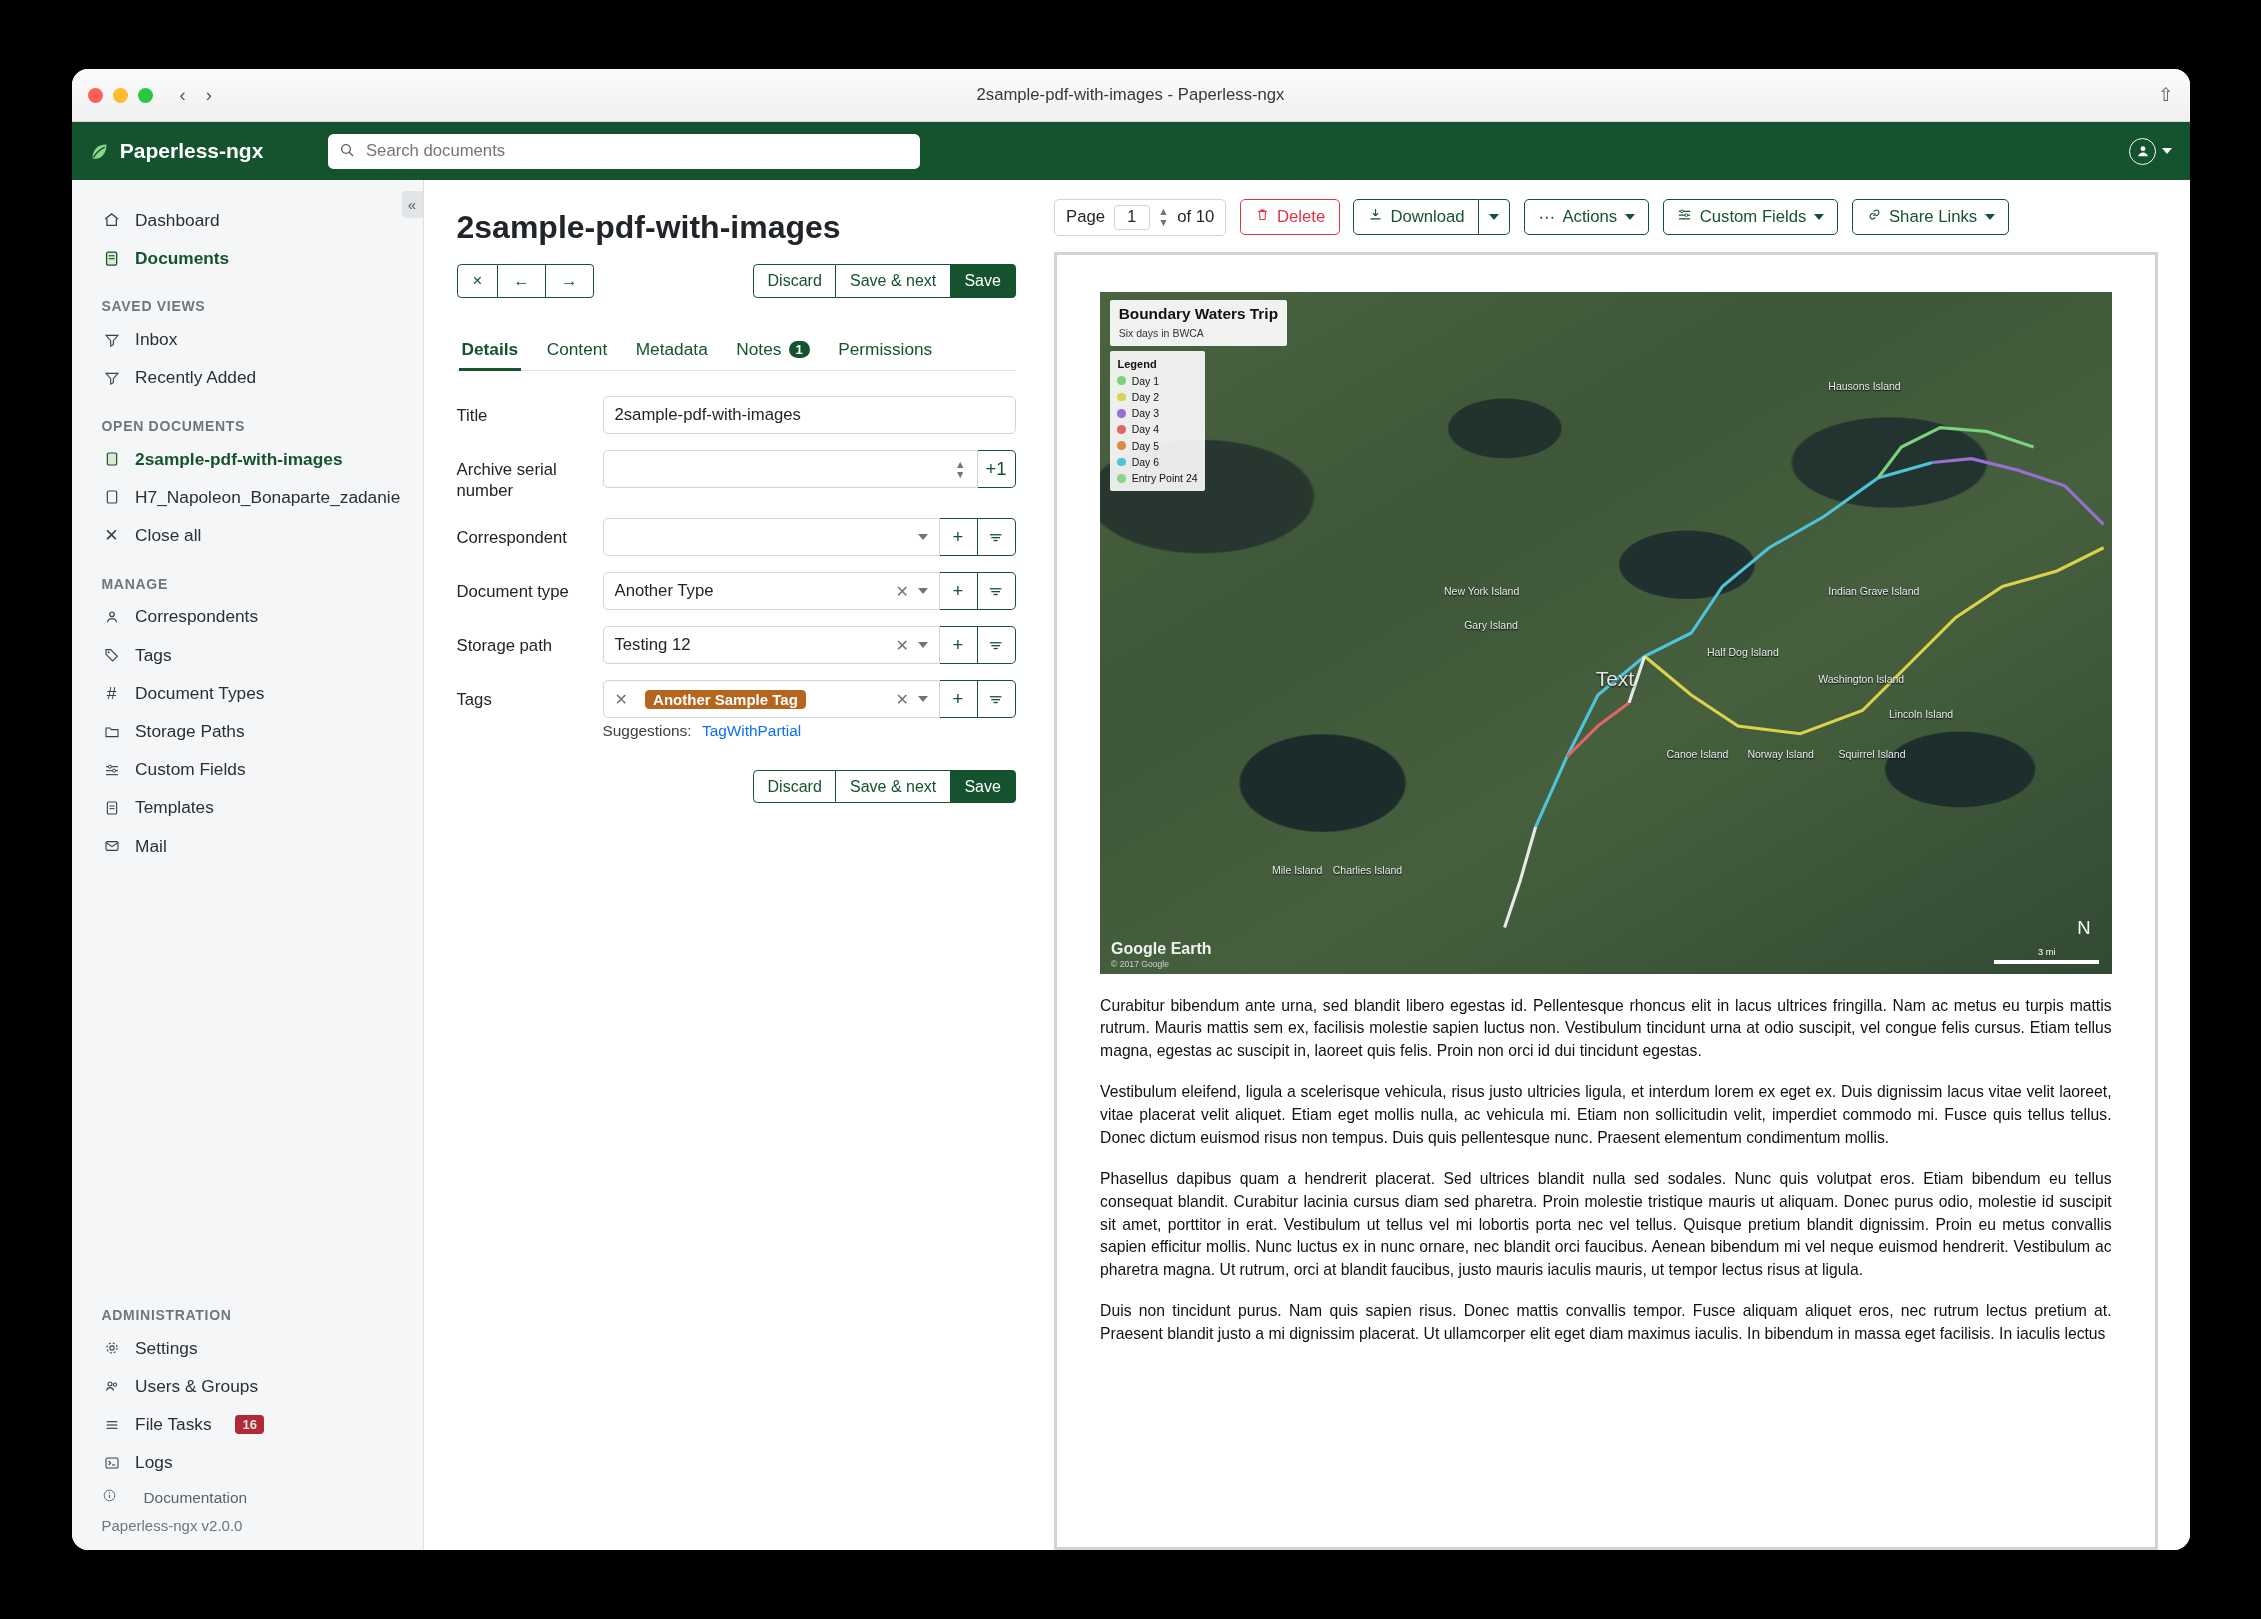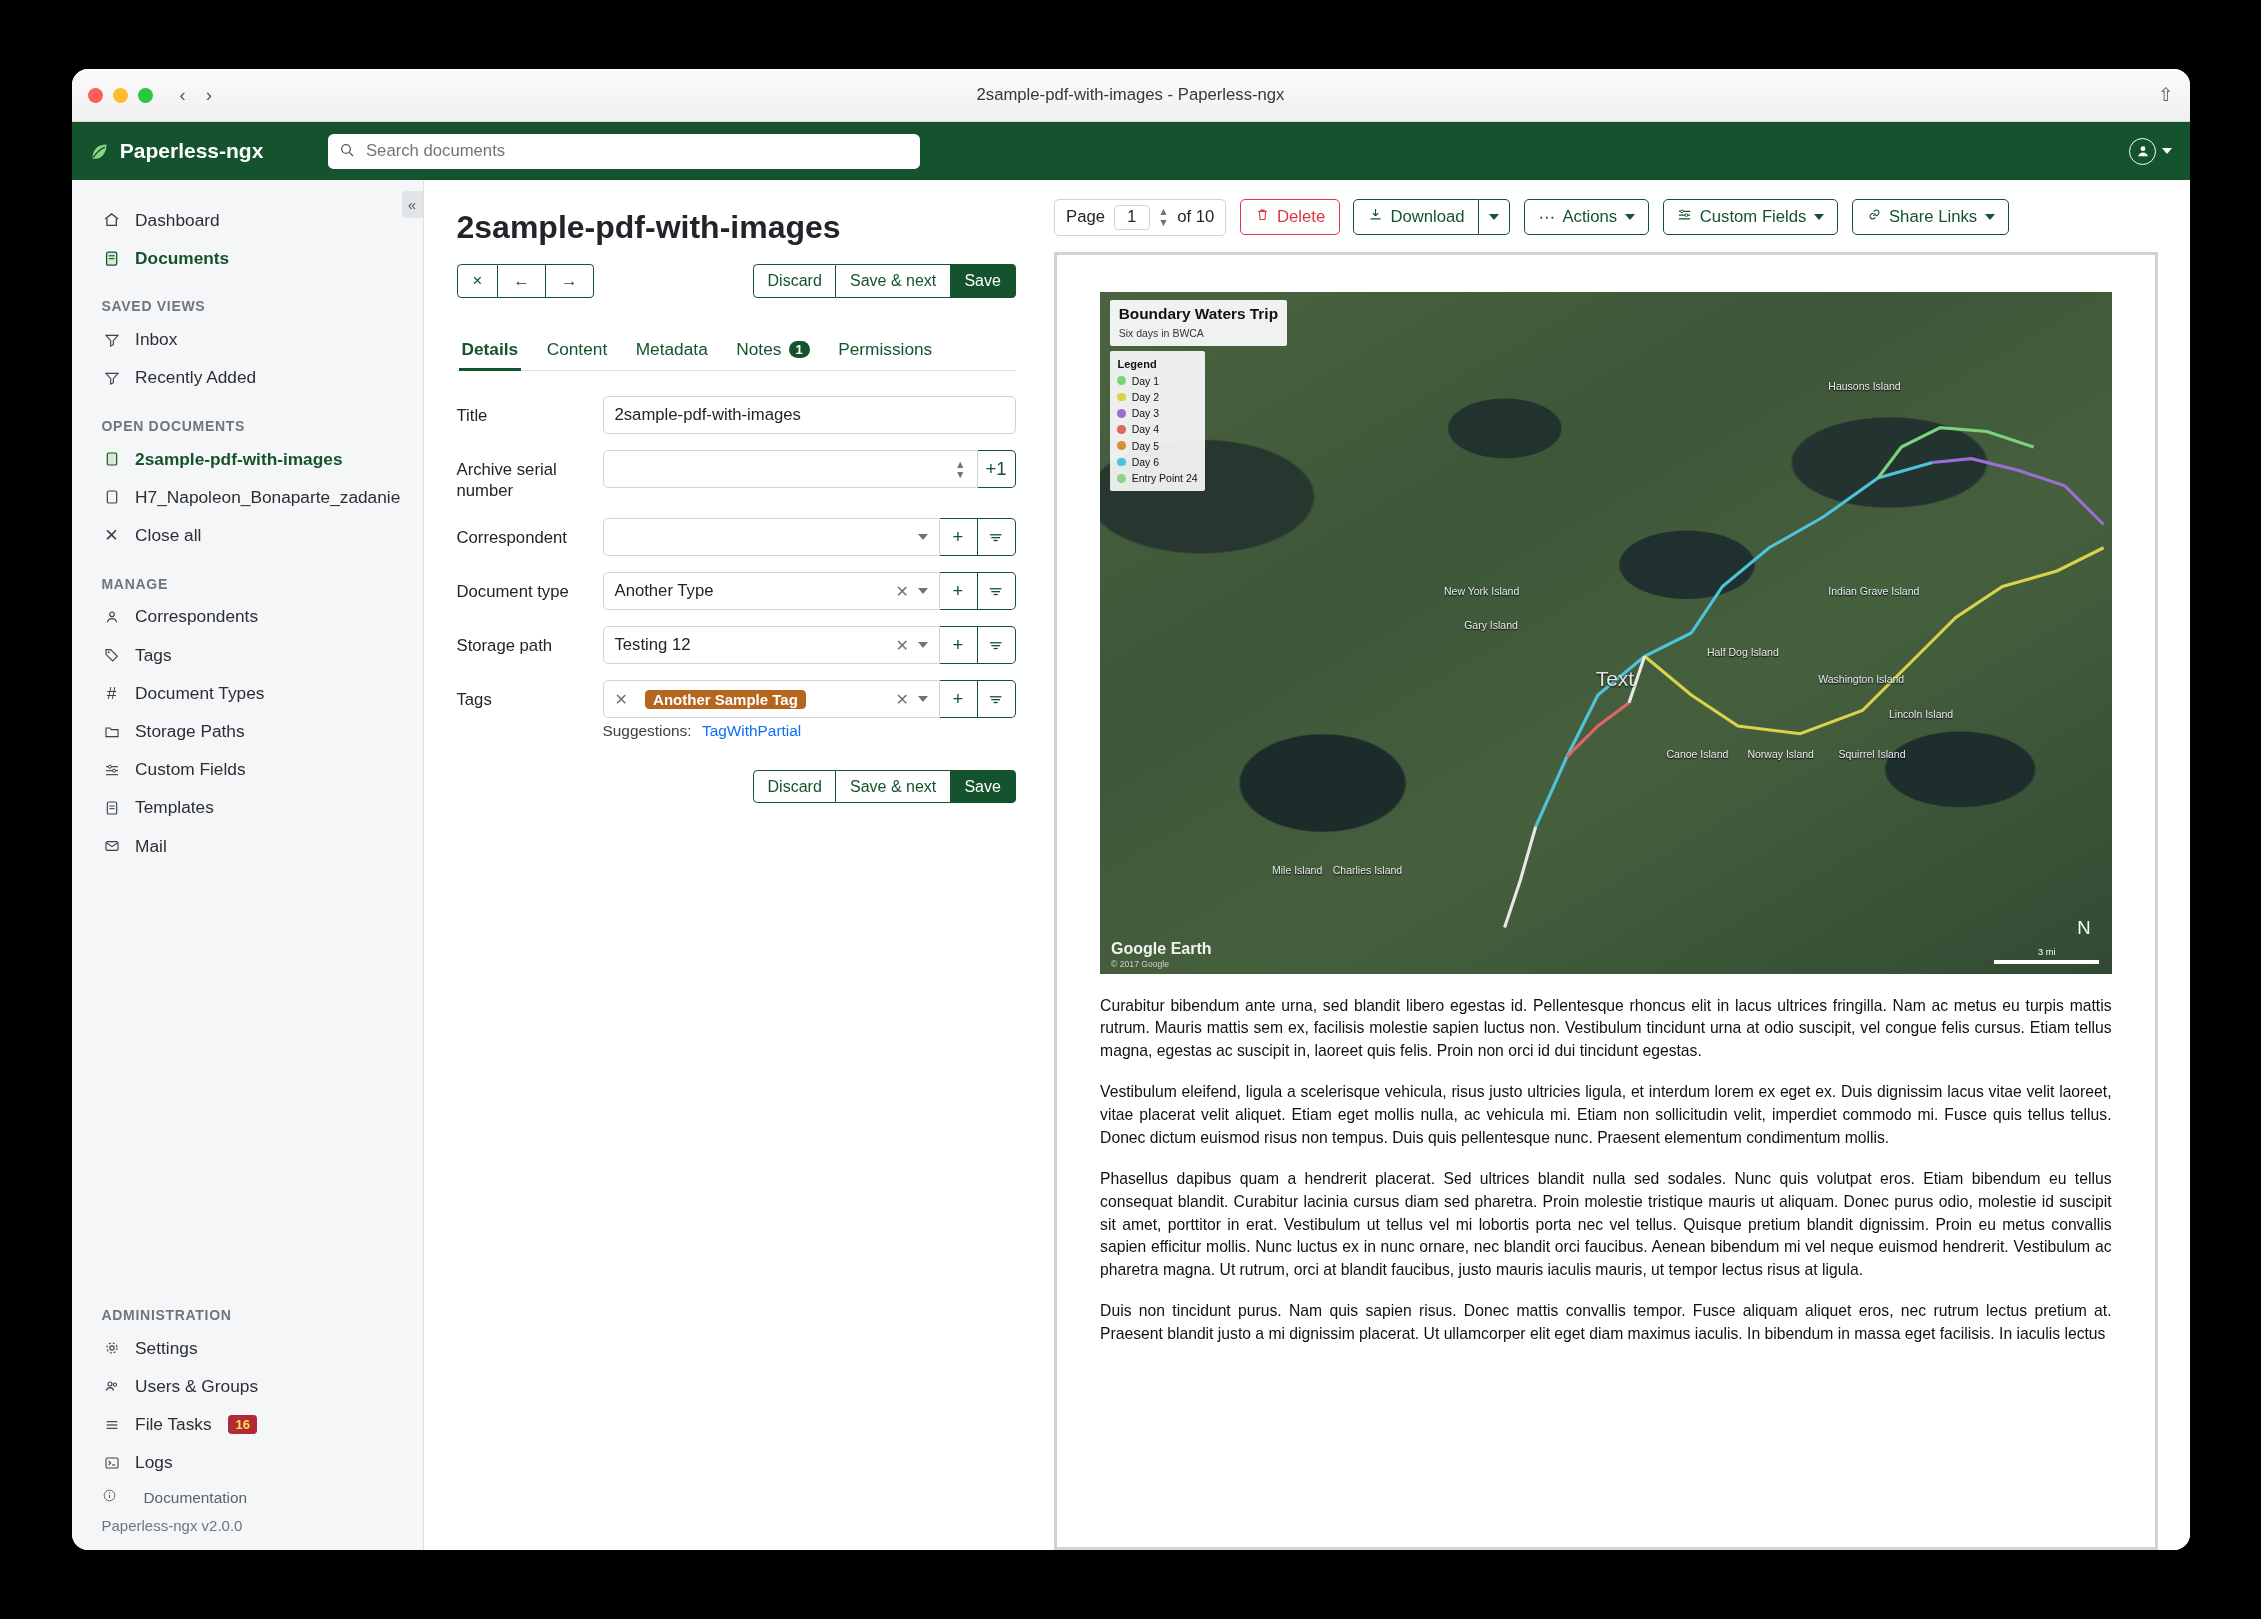--- a/index.html
+++ b/index.html
@@ -98,24 +98,24 @@
   }
   .side-item.active { color: #14532d; font-weight: 600; }
   .side-item .ico { width: 20px; display: flex; align-items: center; justify-content: center; color: #3b4147; }
   .side-item.active .ico { color: #14532d; }
   .side-head {
     padding: 21px 0 6.2px 30px;
     font-size: 14px; letter-spacing: 0.7px;
     color: #6f767c; font-weight: 600;
   }
   .badge-count {
-    background: #b02a37; color: #fde047;
+    background: #b02a37; color: #e5e5e5;
     font-size: 13px; font-weight: 700;
     border-radius: 3.7px; padding: 1.9px 7.4px;
-    margin-left: 3px;
+    margin-left: 10px;
   }
   .side-bottom { margin-top: auto; padding-bottom: 16px; }
   .doc-link { display:flex; align-items:center; gap:27px; padding: 6.2px 0 3.7px 30px; font-size: 15.4px; color: #5c6368; }
   .version { padding: 6.2px 0 0 30px; font-size: 15px; color: #6f767c; }
   
   .main { flex: 1; display: flex; min-width: 0; background: #fff; }
   .editor {
     width: 617px; flex: 0 0 617px;
     padding: 20px 25px 0 33px;
     overflow: hidden;

